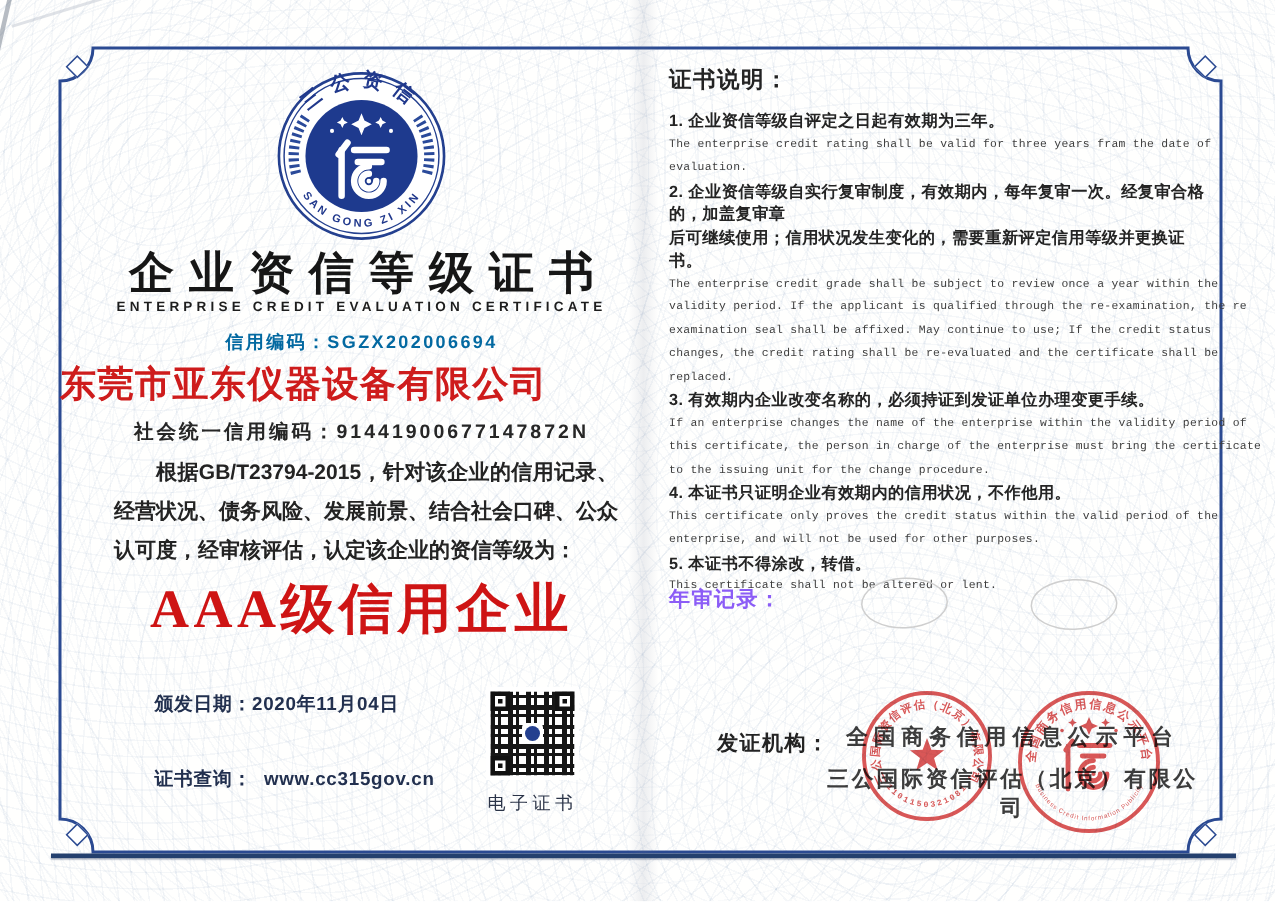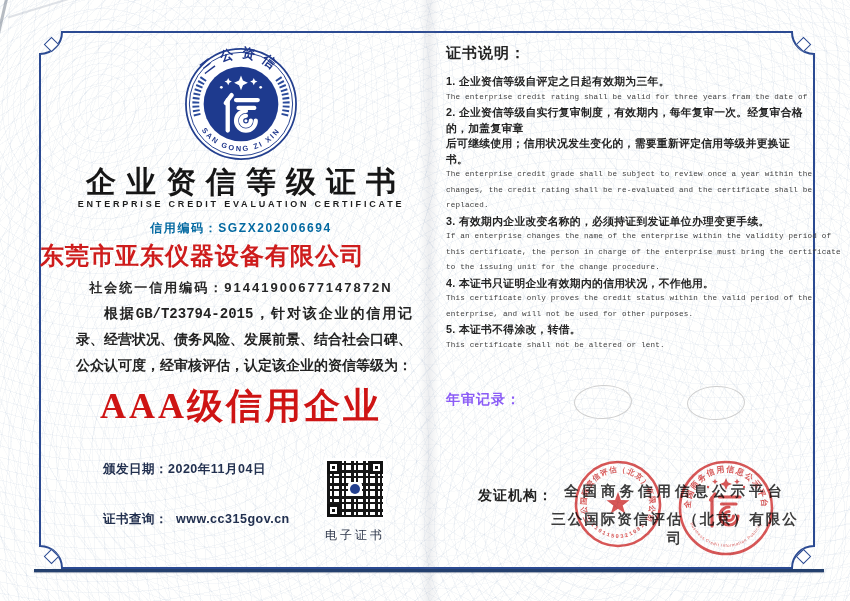--- a/index.html
+++ b/index.html
@@ -30,21 +30,21 @@
          font-size:30px;letter-spacing:10px;padding-left:10px;box-sizing:border-box;color:#161616;}
   .subtitle{left:58px;top:199px;width:366px;text-align:center;font-weight:bold;
             font-size:9px;letter-spacing:2.8px;color:#1d1d1d;}
   .credit-code{left:58px;top:220px;width:366px;text-align:center;font-weight:bold;
                font-size:12px;letter-spacing:1.6px;color:#0369a1;}
   .company{left:40px;top:240px;width:402px;text-align:left;font-weight:bold;
            font-size:24px;letter-spacing:1px;color:#ce1c1c;}
   .unified{left:58px;top:279px;width:366px;text-align:center;font-weight:bold;
            font-size:13px;letter-spacing:2px;color:#262626;}
   .statement{left:76px;top:301px;width:336px;font-size:14px;line-height:26px;font-weight:600;
-             color:#232323;text-indent:2em;text-align:justify;font-family:Liberation Mono, monospace;}
+             color:#232323;text-indent:2em;text-align:justify;}
   .rating{left:58px;top:382px;width:366px;text-align:center;
           font-family:"Liberation Serif","DejaVu Serif",serif;font-weight:bold;
           font-size:36px;letter-spacing:3px;color:#ce1414;}
   .meta{font-size:12.5px;font-weight:bold;color:#22304f;letter-spacing:.5px;white-space:pre;}
   .m1{left:103px;top:461px;} .m2{left:103px;top:485px;} .m3{left:103px;top:511px;}
   
   .qr{left:327px;top:461px;width:56px;height:56px;background:
       repeating-linear-gradient(90deg,#161616 0 3px,transparent 3px 5px,#161616 5px 7px,transparent 7px 12px),
       repeating-linear-gradient(0deg,#161616 0 2px,#fff 2px 5px,#161616 5px 8px,#fff 8px 13px);
       outline:3px solid #fff;}
@@ -142,23 +142,26 @@
     <span class="finder f-bl"></span>
     <span class="qr-center"></span>
   </div>
   <div class="qr-label">电子证书</div>
 
   <div class="r-heading">证书说明：</div>
 
   <div class="clauses">
     <div class="cl cn">1. 企业资信等级自评定之日起有效期为三年。</div>
     <div class="cl en">The enterprise credit rating shall be valid for three years fram the date of</div>
+    <div class="cl en">evaluation.</div>
     <div class="cl cn">2. 企业资信等级自实行复审制度，有效期内，每年复审一次。经复审合格的，加盖复审章</div>
     <div class="cl cn">后可继续使用；信用状况发生变化的，需要重新评定信用等级并更换证书。</div>
     <div class="cl en">The enterprise credit grade shall be subject to review once a year within the</div>
+    <div class="cl en">validity period. If the applicant is qualified through the re-examination, the re</div>
+    <div class="cl en">examination seal shall be affixed. May continue to use; If the credit status</div>
     <div class="cl en">changes, the credit rating shall be re-evaluated and the certificate shall be</div>
     <div class="cl en">replaced.</div>
     <div class="cl cn">3. 有效期内企业改变名称的，必须持证到发证单位办理变更手续。</div>
     <div class="cl en">If an enterprise changes the name of the enterprise within the validity period of</div>
     <div class="cl en">this certificate, the person in charge of the enterprise must bring the certificate</div>
     <div class="cl en">to the issuing unit for the change procedure.</div>
     <div class="cl cn">4. 本证书只证明企业有效期内的信用状况，不作他用。</div>
     <div class="cl en">This certificate only proves the credit status within the valid period of the</div>
     <div class="cl en">enterprise, and will not be used for other purposes.</div>
     <div class="cl cn">5. 本证书不得涂改，转借。</div>

